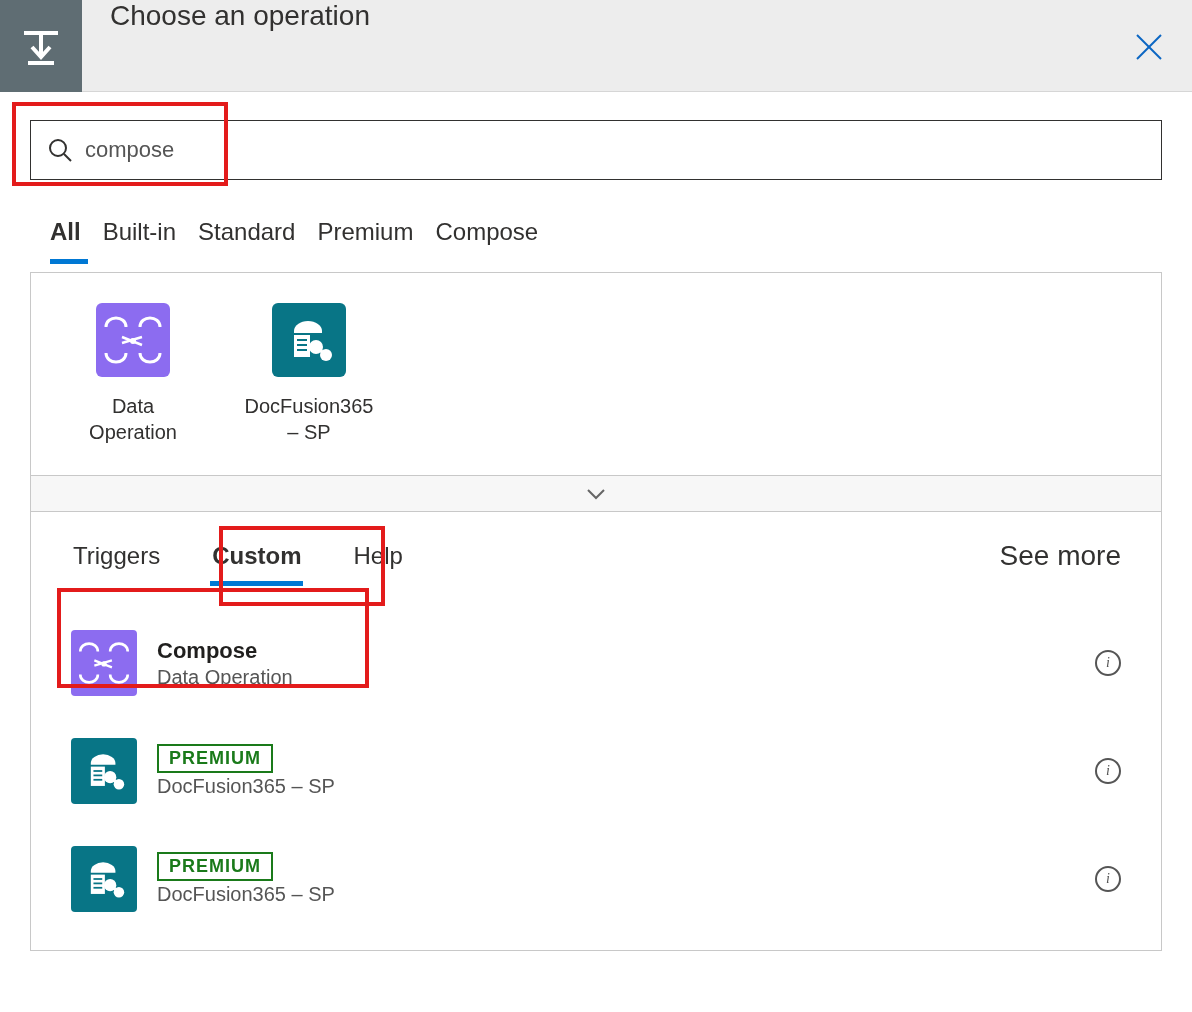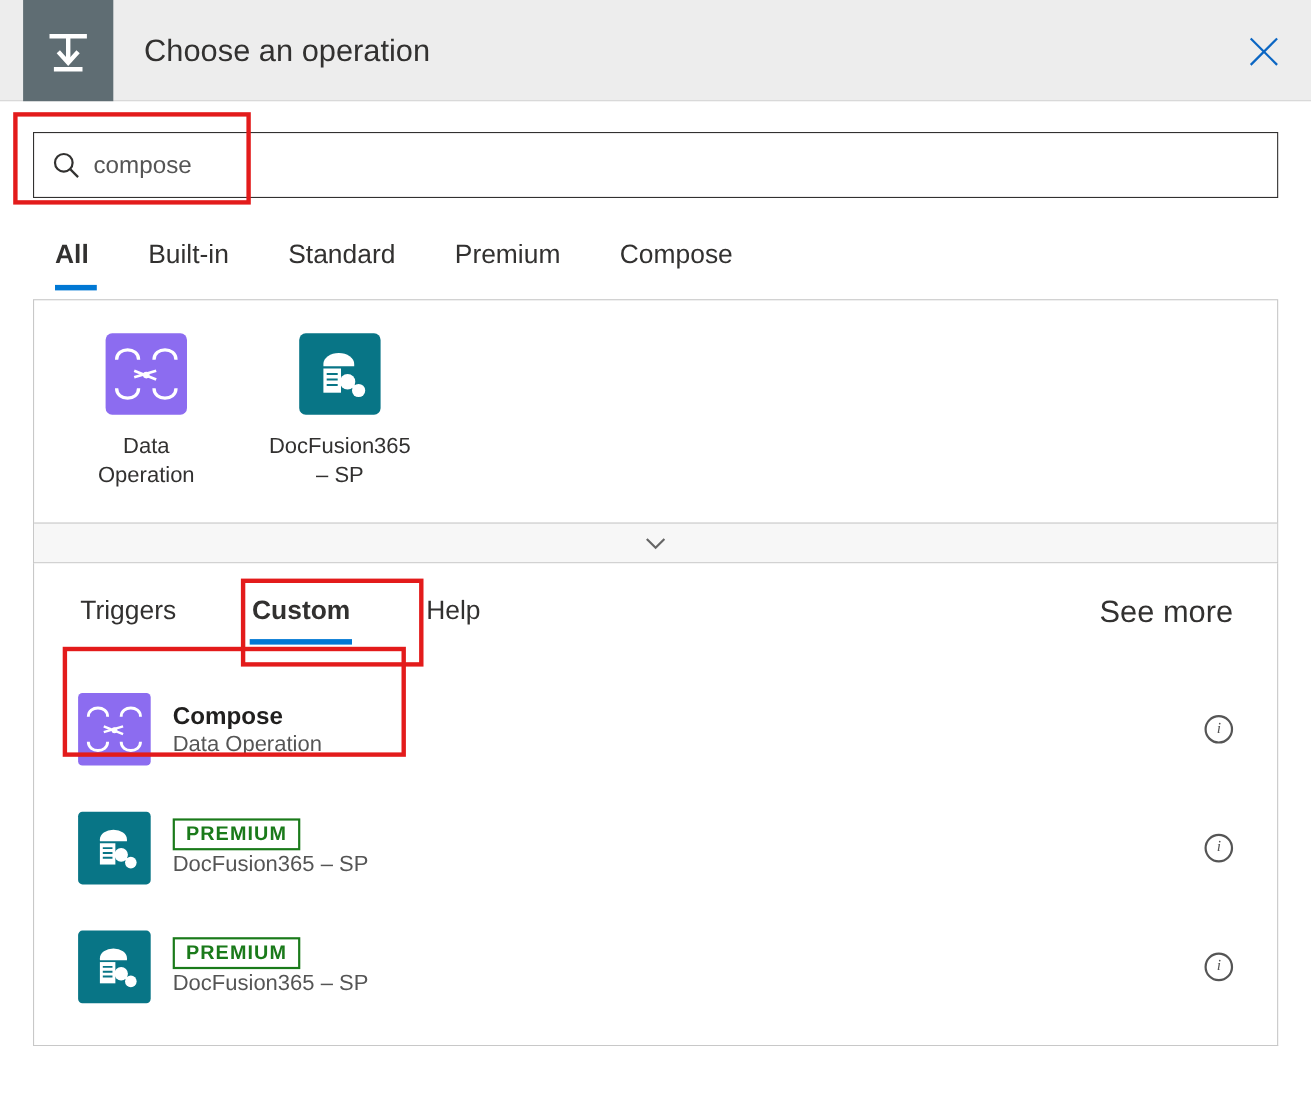--- a/index.html
+++ b/index.html
@@ -6,26 +6,24 @@
   body {
     margin: 0;
     font-family: "Segoe UI", Arial, sans-serif;
     background: #fff;
     color: #323130;
     width: 1192px;
   }
   
   .header {
     display: flex;
-    align-items: center;
     height: 92px;
     background: #ededed;
     border-bottom: 1px solid #d6d6d6;
     position: relative;
-    padding-left: 21px;
   }
   .header .step-icon {
     width: 82px;
     height: 92px;
     background: #5f6d73;
     display: flex;
     align-items: center;
     justify-content: center;
     flex: none;
   }
@@ -72,21 +70,21 @@
     top: -18px;
     width: 216px;
     height: 84px;
     border: 4px solid #e31b1b;
     pointer-events: none;
   }
 
   
   .filter-tabs {
     display: flex;
-    gap: 54px;
+    gap: 22px;
     margin: 38px 0 0 50px;
     font-size: 24px;
     color: #323130;
   }
   .filter-tabs .tab {
     cursor: pointer;
     padding-bottom: 14px;
     position: relative;
   }
   .filter-tabs .tab.active {
@@ -155,21 +153,21 @@
     padding: 24px 0 24px 0;
   }
   .sub-tabs-row {
     display:flex;
     align-items:center;
     padding: 0 40px 12px 40px;
     position: relative;
   }
   .sub-tabs {
     display:flex;
-    gap: 65px;
+    gap: 48px;
     font-size: 24px;
   }
   .sub-tabs .stab { cursor:pointer; position:relative; padding: 6px 2px; }
   .sub-tabs .stab.active { font-weight:600; }
   .sub-tabs .stab.active::after {
     content:"";
     position:absolute;
     left:0; right:0;
     bottom:-10px;
     height:5px;

